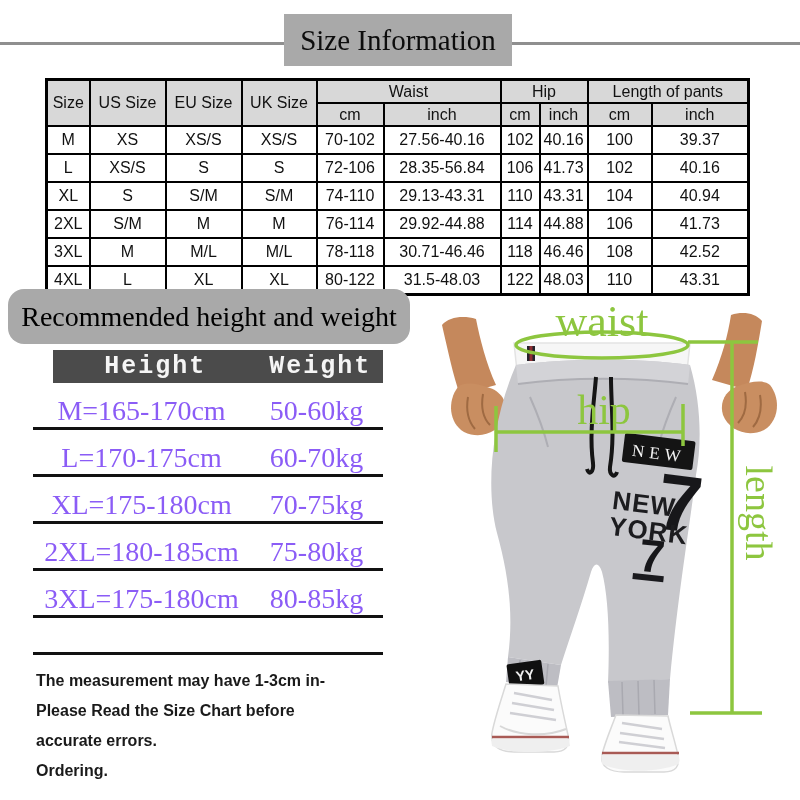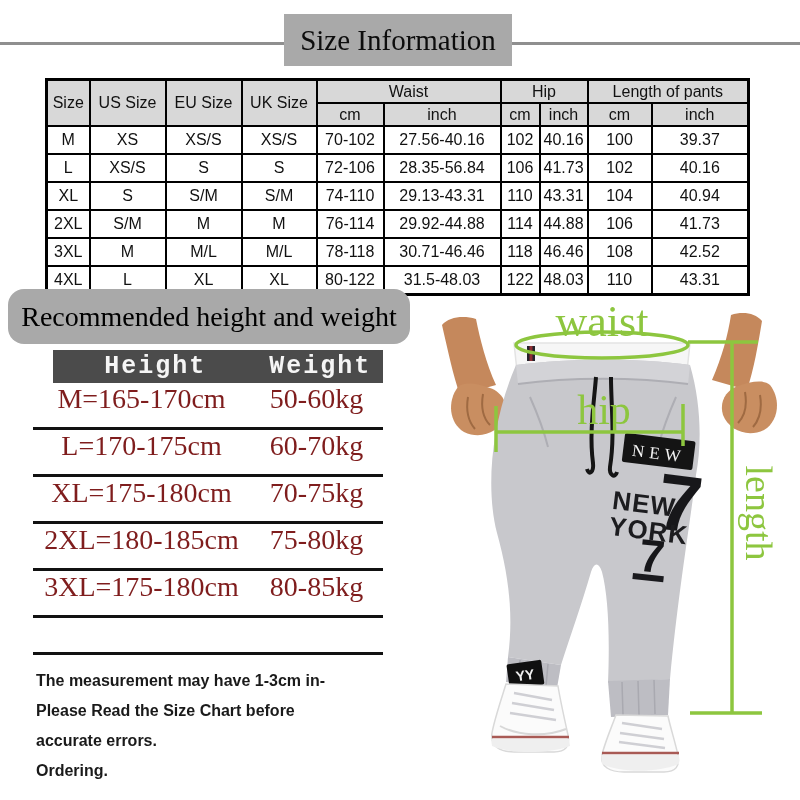--- a/index.html
+++ b/index.html
@@ -20,22 +20,22 @@
   
   .rec-banner{position:absolute;left:8px;top:289px;width:402px;height:55px;background:#a9a9a9;
         border-radius:16px;display:flex;align-items:center;justify-content:center;}
   .rec-banner span{font-family:"Liberation Serif",serif;font-size:28px;color:#000000;}
   
   .hw-table{position:absolute;left:33px;top:350px;width:350px;}
   .hw-header{height:33px;background:#4b4b4b;display:flex;align-items:center;margin-left:20px;}
   .hw-header div{color:#f5f5f5;font-family:"Liberation Mono",monospace;font-weight:bold;
         font-size:25px;letter-spacing:2px;text-align:center;}
   .hw-h1{width:62%;} .hw-h2{width:38%;}
-  .hw-row{height:44px;border-bottom:3px solid #111;display:flex;align-items:flex-start;
-        font-family:"Liberation Serif",serif;font-size:28px;color:#7f1d1d;}
+  .hw-row{height:44px;border-bottom:3px solid #111;display:flex;align-items:flex-end;
+        font-family:"Liberation Serif",serif;font-size:28px;color:#8b5cf6;}
   .hw-c1{width:62%;text-align:center;} .hw-c2{width:38%;text-align:center;}
   .hw-spacer{height:34px;border-bottom:3px solid #111;}
   
   .note{position:absolute;left:36px;top:666px;width:410px;font-family:Liberation Sans, sans-serif;
         font-weight:bold;font-size:16px;color:#1a1a1a;}
   .note div{line-height:30px;white-space:nowrap;}
   
   .photo{position:absolute;left:430px;top:285px;width:370px;height:515px;}
   .grn-txt{font-family:"Liberation Serif",serif;fill:#8dc63f;}
 </style>

